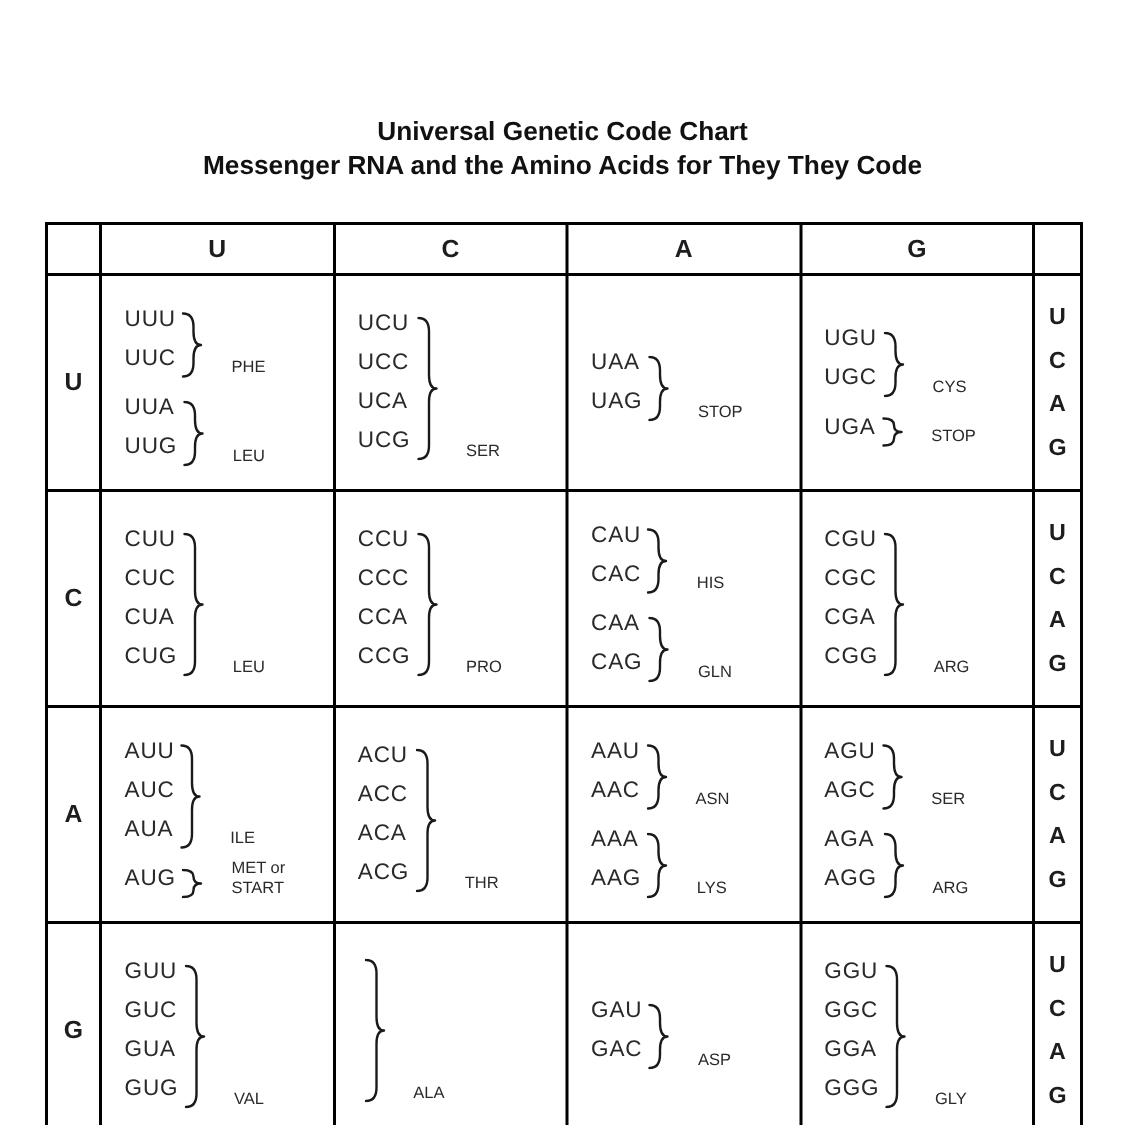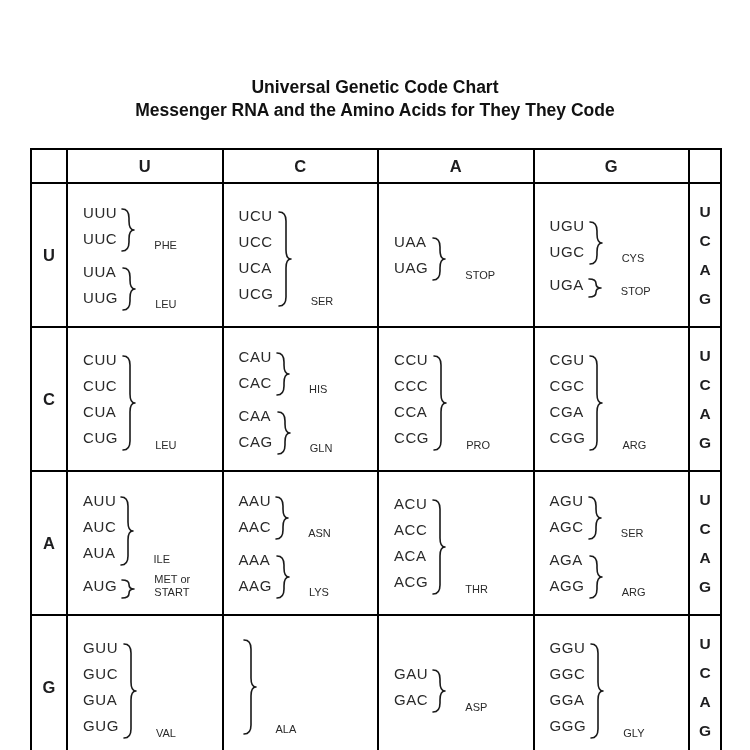--- a/index.html
+++ b/index.html
@@ -136,51 +136,51 @@
               </div>
               <svg width="15" height="96" viewBox="0 0 15 96" class="brace">
                 <path d="M1 1 Q8 1 8 10 L8 39 Q8 48 13 48 Q8 48 8 57 L8 86 Q8 95 1 95" fill="none" stroke="#1a1a1a" stroke-width="1.6" stroke-linecap="round" stroke-linejoin="round"></path>
               </svg>
               <div class="amino">LEU</div>
             </div>
           </div>
           <div class="codoncell">
             <div class="group">
               <div class="codons">
-                <div class="codon">CAU</div>
-                <div class="codon">CAC</div>
-              </div>
-              <svg width="15" height="44" viewBox="0 0 15 44" class="brace">
-                <path d="M1 1 Q8 1 8 10 L8 13 Q8 22 13 22 Q8 22 8 31 L8 34 Q8 43 1 43" fill="none" stroke="#1a1a1a" stroke-width="1.6" stroke-linecap="round" stroke-linejoin="round"></path>
-              </svg>
-              <div class="amino">HIS</div>
-            </div>
-            <div class="group">
-              <div class="codons">
-                <div class="codon">CAA</div>
-                <div class="codon">CAG</div>
-              </div>
-              <svg width="15" height="44" viewBox="0 0 15 44" class="brace">
-                <path d="M1 1 Q8 1 8 10 L8 13 Q8 22 13 22 Q8 22 8 31 L8 34 Q8 43 1 43" fill="none" stroke="#1a1a1a" stroke-width="1.6" stroke-linecap="round" stroke-linejoin="round"></path>
-              </svg>
-              <div class="amino">GLN</div>
-            </div>
-          </div>
-          <div class="codoncell">
-            <div class="group">
-              <div class="codons">
                 <div class="codon">CCU</div>
                 <div class="codon">CCC</div>
                 <div class="codon">CCA</div>
                 <div class="codon">CCG</div>
               </div>
               <svg width="15" height="96" viewBox="0 0 15 96" class="brace">
                 <path d="M1 1 Q8 1 8 10 L8 39 Q8 48 13 48 Q8 48 8 57 L8 86 Q8 95 1 95" fill="none" stroke="#1a1a1a" stroke-width="1.6" stroke-linecap="round" stroke-linejoin="round"></path>
               </svg>
               <div class="amino">PRO</div>
+            </div>
+          </div>
+          <div class="codoncell">
+            <div class="group">
+              <div class="codons">
+                <div class="codon">CAU</div>
+                <div class="codon">CAC</div>
+              </div>
+              <svg width="15" height="44" viewBox="0 0 15 44" class="brace">
+                <path d="M1 1 Q8 1 8 10 L8 13 Q8 22 13 22 Q8 22 8 31 L8 34 Q8 43 1 43" fill="none" stroke="#1a1a1a" stroke-width="1.6" stroke-linecap="round" stroke-linejoin="round"></path>
+              </svg>
+              <div class="amino">HIS</div>
+            </div>
+            <div class="group">
+              <div class="codons">
+                <div class="codon">CAA</div>
+                <div class="codon">CAG</div>
+              </div>
+              <svg width="15" height="44" viewBox="0 0 15 44" class="brace">
+                <path d="M1 1 Q8 1 8 10 L8 13 Q8 22 13 22 Q8 22 8 31 L8 34 Q8 43 1 43" fill="none" stroke="#1a1a1a" stroke-width="1.6" stroke-linecap="round" stroke-linejoin="round"></path>
+              </svg>
+              <div class="amino">GLN</div>
             </div>
           </div>
           <div class="codoncell">
             <div class="group">
               <div class="codons">
                 <div class="codon">CGU</div>
                 <div class="codon">CGC</div>
                 <div class="codon">CGA</div>
                 <div class="codon">CGG</div>
               </div>
@@ -217,51 +217,51 @@
               </div>
               <svg width="15" height="20" viewBox="0 0 15 20" class="brace">
                 <path d="M1 1 Q8 1 8 5.5 L8 5.5 Q8 10 13 10 Q8 10 8 14.5 L8 14.5 Q8 19 1 19" fill="none" stroke="#1a1a1a" stroke-width="1.6" stroke-linecap="round" stroke-linejoin="round"></path>
               </svg>
               <div class="amino">MET or START</div>
             </div>
           </div>
           <div class="codoncell">
             <div class="group">
               <div class="codons">
-                <div class="codon">AAU</div>
-                <div class="codon">AAC</div>
-              </div>
-              <svg width="15" height="44" viewBox="0 0 15 44" class="brace">
-                <path d="M1 1 Q8 1 8 10 L8 13 Q8 22 13 22 Q8 22 8 31 L8 34 Q8 43 1 43" fill="none" stroke="#1a1a1a" stroke-width="1.6" stroke-linecap="round" stroke-linejoin="round"></path>
-              </svg>
-              <div class="amino">ASN</div>
-            </div>
-            <div class="group">
-              <div class="codons">
-                <div class="codon">AAA</div>
-                <div class="codon">AAG</div>
-              </div>
-              <svg width="15" height="44" viewBox="0 0 15 44" class="brace">
-                <path d="M1 1 Q8 1 8 10 L8 13 Q8 22 13 22 Q8 22 8 31 L8 34 Q8 43 1 43" fill="none" stroke="#1a1a1a" stroke-width="1.6" stroke-linecap="round" stroke-linejoin="round"></path>
-              </svg>
-              <div class="amino">LYS</div>
-            </div>
-          </div>
-          <div class="codoncell">
-            <div class="group">
-              <div class="codons">
                 <div class="codon">ACU</div>
                 <div class="codon">ACC</div>
                 <div class="codon">ACA</div>
                 <div class="codon">ACG</div>
               </div>
               <svg width="15" height="96" viewBox="0 0 15 96" class="brace">
                 <path d="M1 1 Q8 1 8 10 L8 39 Q8 48 13 48 Q8 48 8 57 L8 86 Q8 95 1 95" fill="none" stroke="#1a1a1a" stroke-width="1.6" stroke-linecap="round" stroke-linejoin="round"></path>
               </svg>
               <div class="amino">THR</div>
+            </div>
+          </div>
+          <div class="codoncell">
+            <div class="group">
+              <div class="codons">
+                <div class="codon">AAU</div>
+                <div class="codon">AAC</div>
+              </div>
+              <svg width="15" height="44" viewBox="0 0 15 44" class="brace">
+                <path d="M1 1 Q8 1 8 10 L8 13 Q8 22 13 22 Q8 22 8 31 L8 34 Q8 43 1 43" fill="none" stroke="#1a1a1a" stroke-width="1.6" stroke-linecap="round" stroke-linejoin="round"></path>
+              </svg>
+              <div class="amino">ASN</div>
+            </div>
+            <div class="group">
+              <div class="codons">
+                <div class="codon">AAA</div>
+                <div class="codon">AAG</div>
+              </div>
+              <svg width="15" height="44" viewBox="0 0 15 44" class="brace">
+                <path d="M1 1 Q8 1 8 10 L8 13 Q8 22 13 22 Q8 22 8 31 L8 34 Q8 43 1 43" fill="none" stroke="#1a1a1a" stroke-width="1.6" stroke-linecap="round" stroke-linejoin="round"></path>
+              </svg>
+              <div class="amino">LYS</div>
             </div>
           </div>
           <div class="codoncell">
             <div class="group">
               <div class="codons">
                 <div class="codon">AGU</div>
                 <div class="codon">AGC</div>
               </div>
               <svg width="15" height="44" viewBox="0 0 15 44" class="brace">
                 <path d="M1 1 Q8 1 8 10 L8 13 Q8 22 13 22 Q8 22 8 31 L8 34 Q8 43 1 43" fill="none" stroke="#1a1a1a" stroke-width="1.6" stroke-linecap="round" stroke-linejoin="round"></path>

